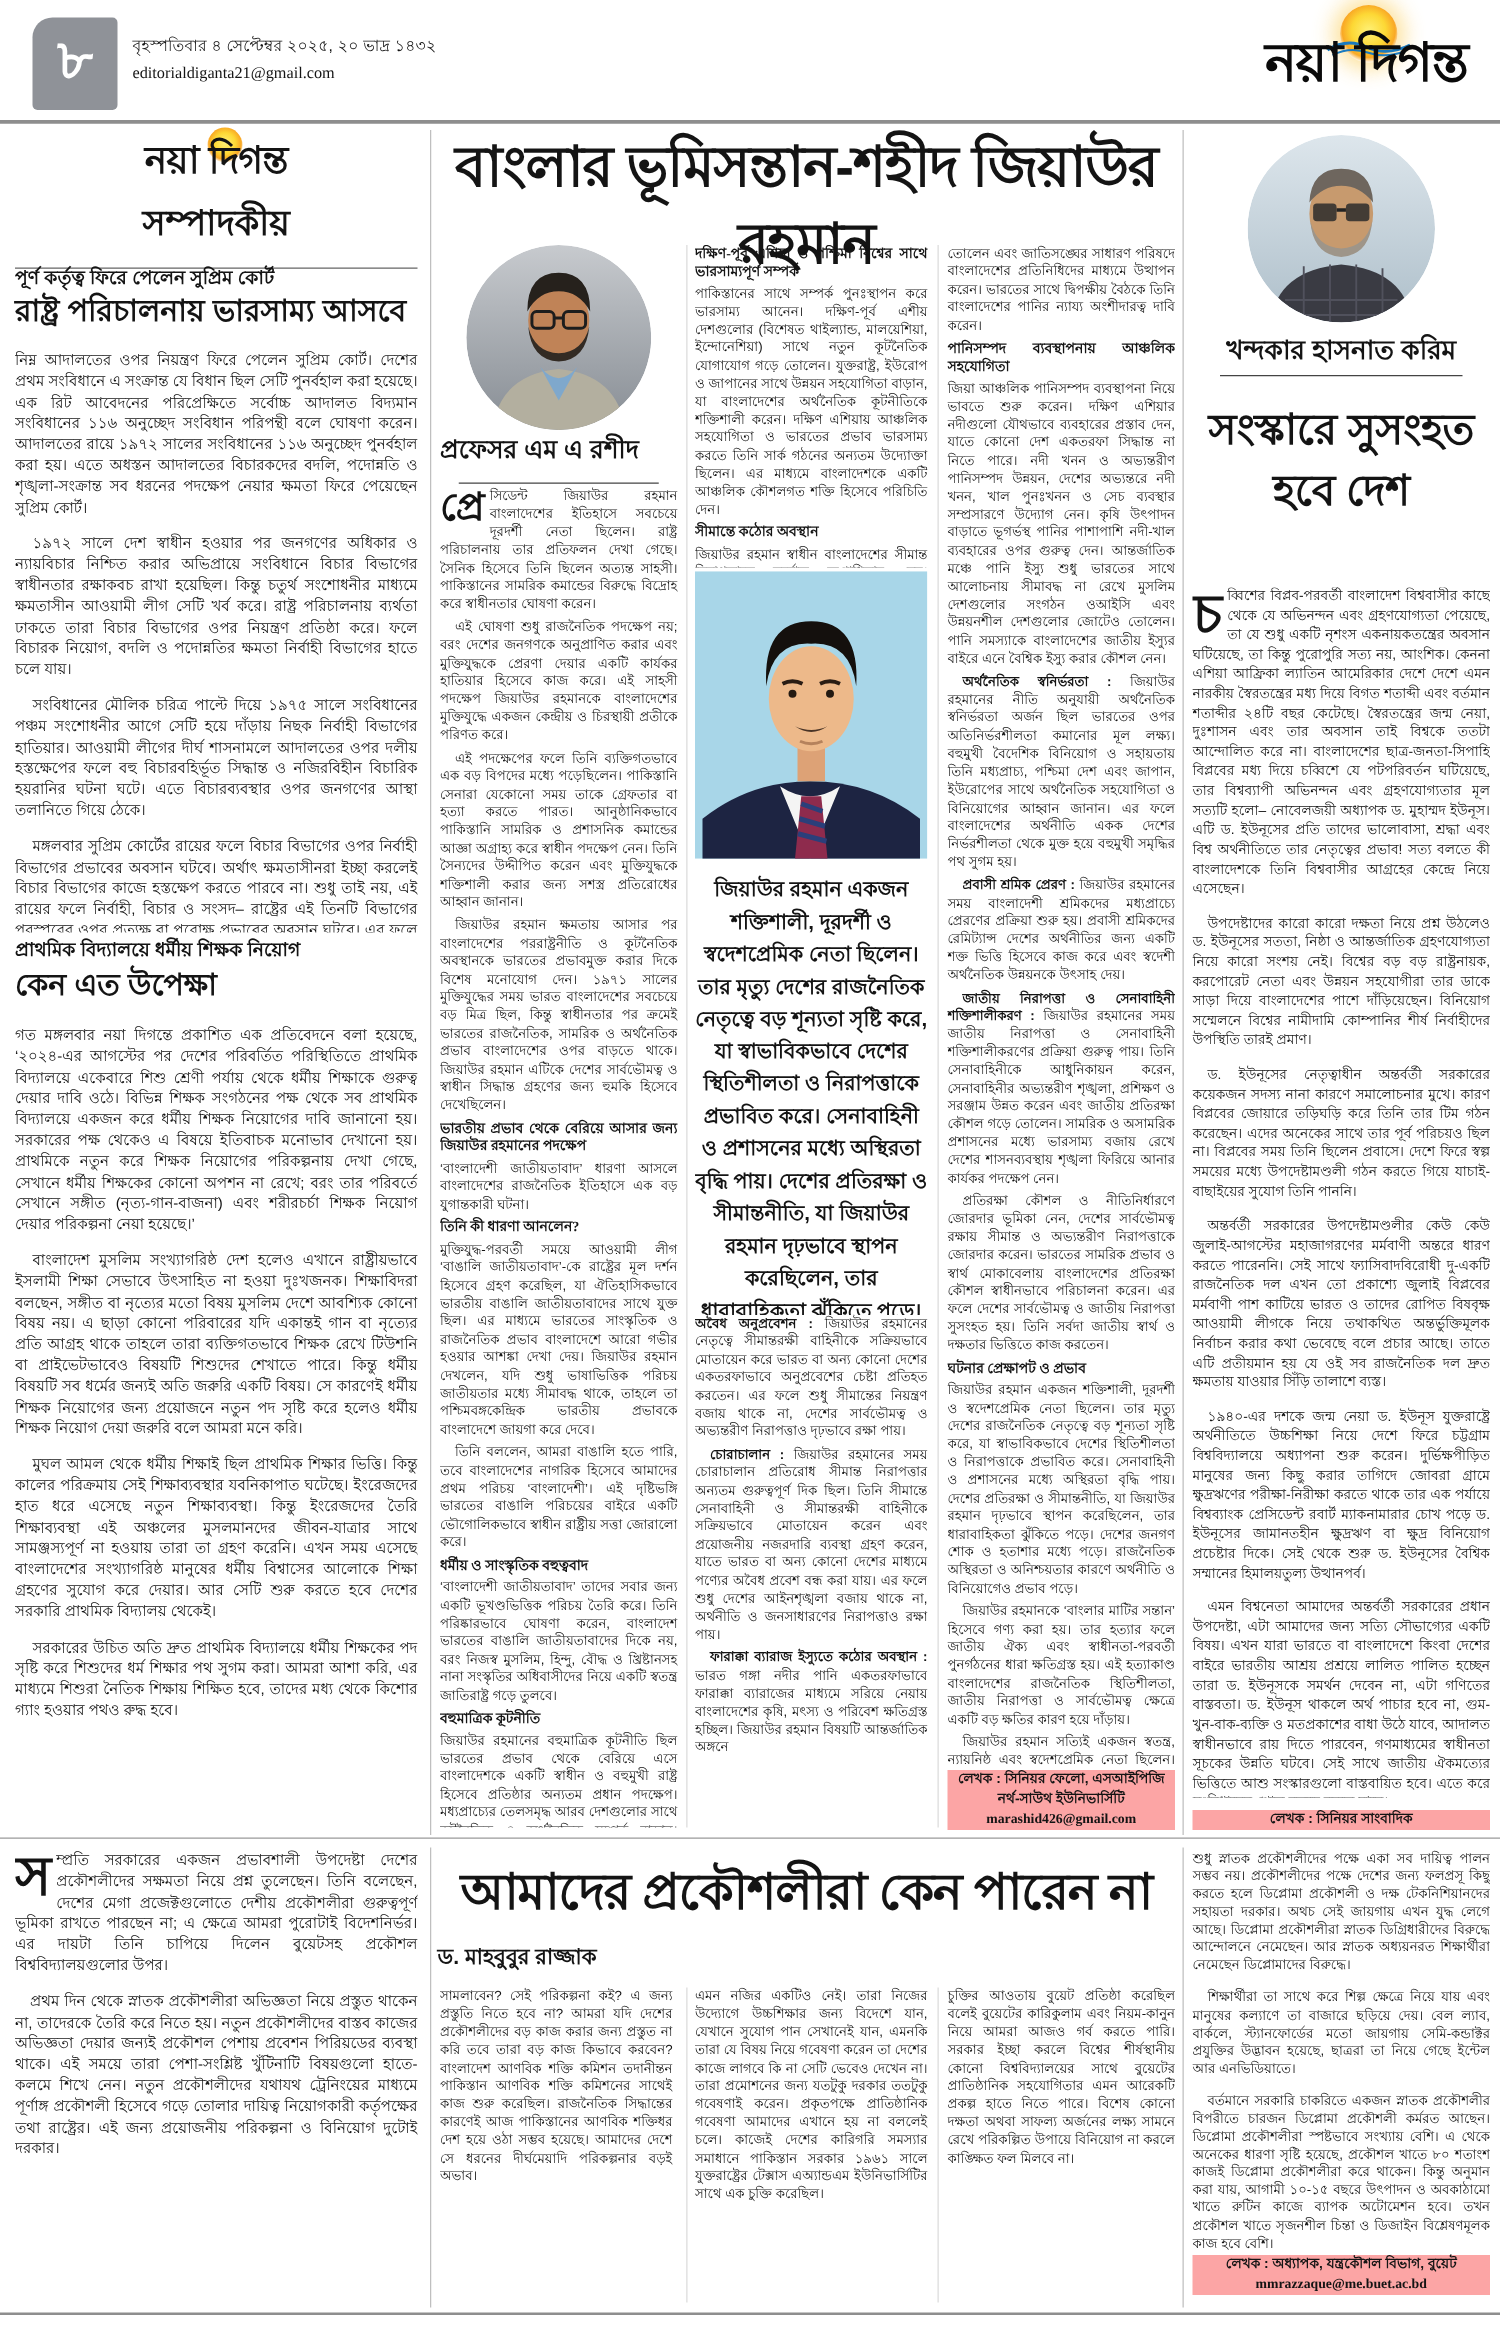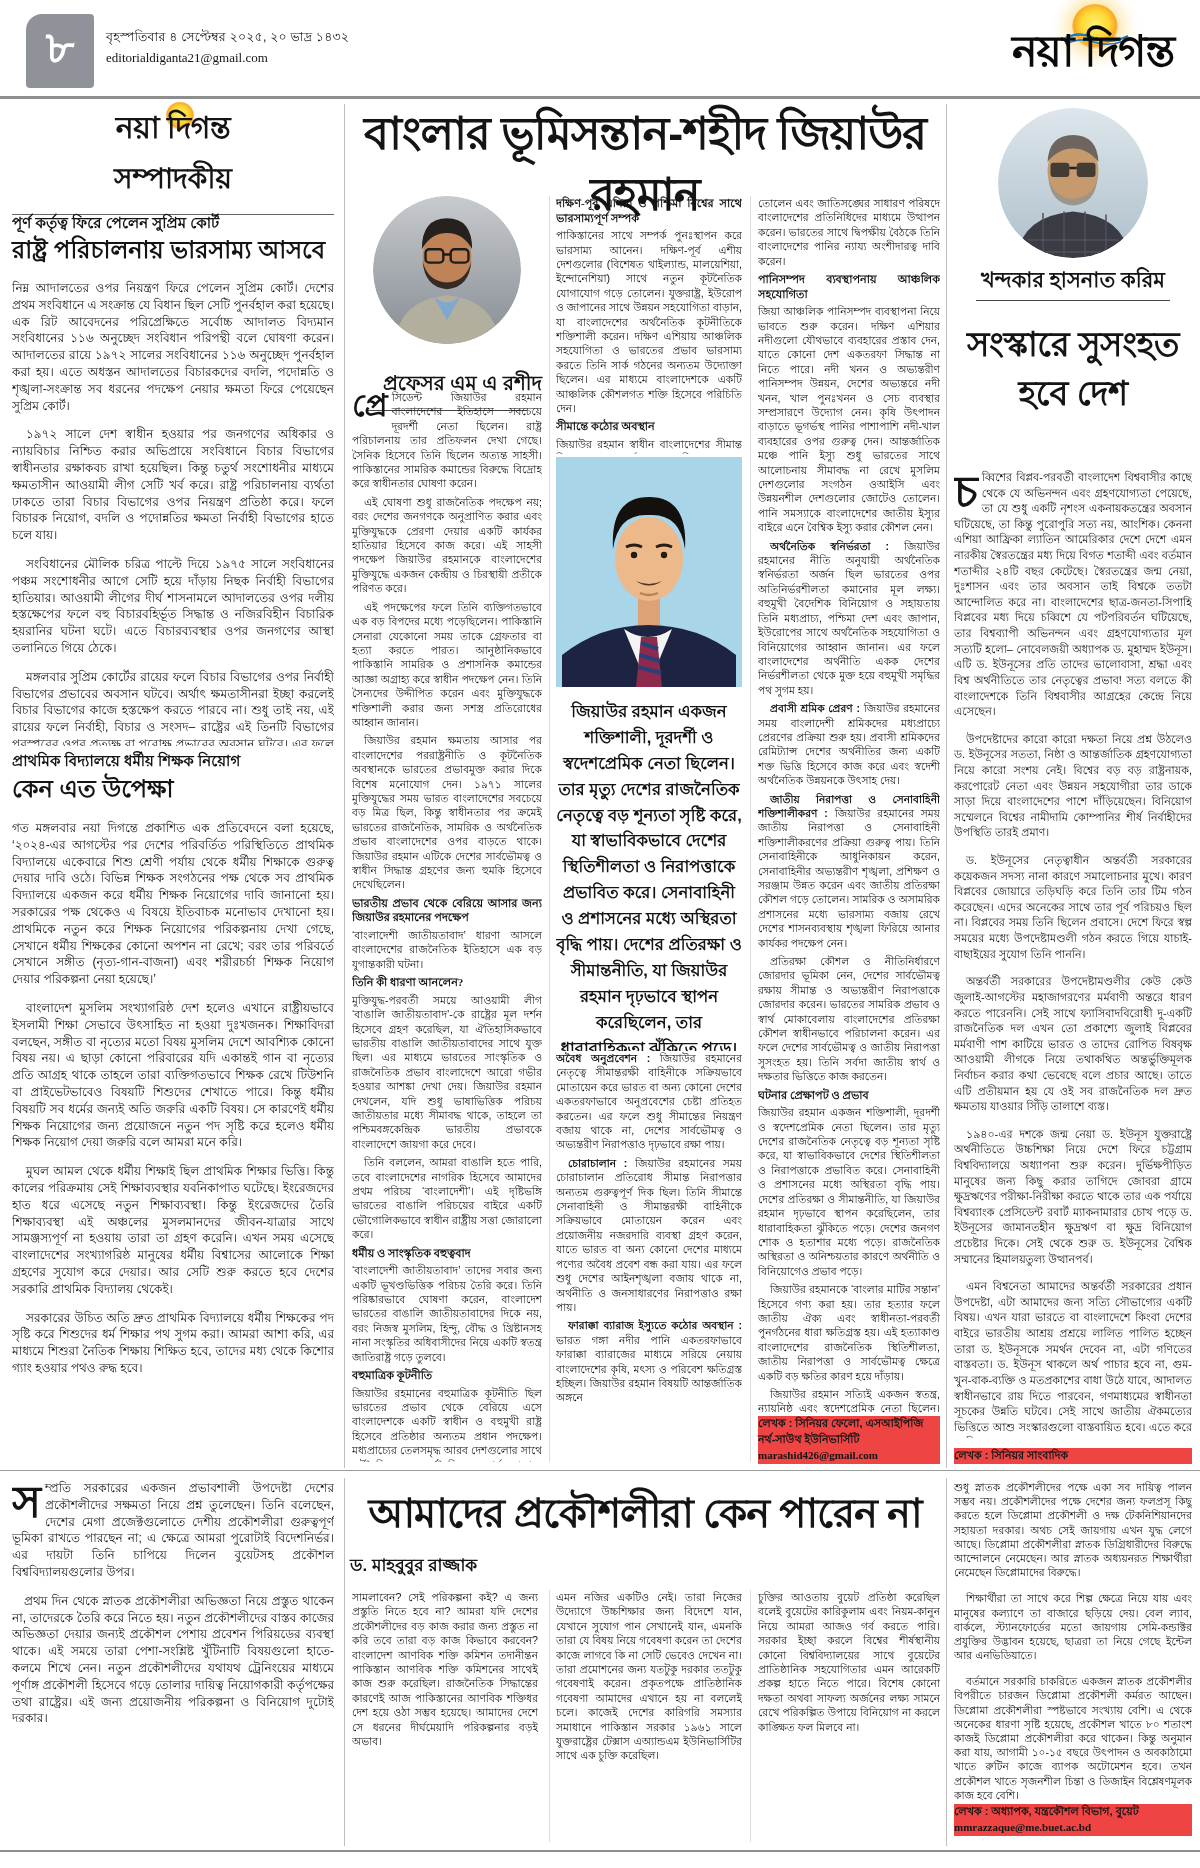--- a/index.html
+++ b/index.html
@@ -34,36 +34,36 @@
   .kicker{font-size:15px;font-weight:bold;line-height:1.2;}
   .ed-head{font-size:24px;font-weight:bold;line-height:1.1;}
   .bodytxt{text-align:justify;}
   .bodytxt p{margin:0 0 5px;}
   .bodytxt p+p{text-indent:14px;margin-top:12px;}
   .ed-body{font-size:12px;line-height:1.4;overflow:hidden;}
   
   .main-head{left:350px;top:104px;width:590px;text-align:center;font-size:45px;font-weight:800;line-height:1.35;letter-spacing:-1px;}
   .colA{left:352px;top:196px;width:190px;}
   .photo-circle{width:148px;height:148px;border-radius:50%;overflow:hidden;margin:0 auto;display:block;}
-  .author-name{text-align:right;font-size:20px;font-weight:600;margin-top:24px;}
+  .author-name{text-align:left;font-size:20px;font-weight:600;margin-top:0;}
   .name-rule{border-top:1px solid #444;width:160px;margin:9px auto 0;}
   .colbody{font-size:10.6px;line-height:1.36;text-align:justify;overflow:hidden;}
   .colbody p{margin:0 0 4px;}
   .colbody p+p{text-indent:12px;}
   .sub{font-weight:bold;font-size:11.2px;margin:0 0 3px;line-height:1.3;font-family:Liberation Serif, serif;}
   .cap{float:left;font-size:31px;font-weight:bold;line-height:.9;padding:2px 4px 0 0;}
   .cap.big{font-size:44px;}
   .colA-body{left:352px;top:390px;width:190px;height:1072px;}
   .colB{left:556px;top:196px;width:186px;height:1266px;overflow:hidden;}
   .colB-top{height:258px;overflow:hidden;}
   .zia-photo{width:186px;height:230px;margin:3px 0 6px;}
   .pullquote{height:352px;overflow:hidden;font-size:16.5px;font-weight:bold;text-align:center;line-height:1.57;padding-top:2px;}
   .colB-bottom{height:410px;overflow:hidden;}
   .colC{left:758px;top:196px;width:182px;height:1222px;}
-  .sigblock{text-align:left;font-size:11px;font-weight:bold;line-height:1.45;background:#ef4444;}
+  .sigblock{text-align:center;font-size:11px;font-weight:bold;line-height:1.45;background:#fca5a5;}
   .sigblock .email{font-family:"Liberation Serif",serif;font-weight:bold;}
   .colC-sig{left:758px;top:1416px;width:182px;}
   
   .op-photo{left:998px;top:108px;}
   .op-name{left:954px;top:264px;width:238px;text-align:center;font-size:21px;font-weight:600;}
   .op-rule{left:976px;top:300px;width:194px;border-top:1px solid #444;}
   .op-head{left:954px;top:320px;width:238px;text-align:center;font-size:34px;font-weight:800;line-height:1.45;letter-spacing:-.5px;}
   .op-body{left:954px;top:470px;width:238px;height:968px;font-size:11px;line-height:1.42;}
   .op-sig{left:954px;top:1448px;width:238px;}
   

